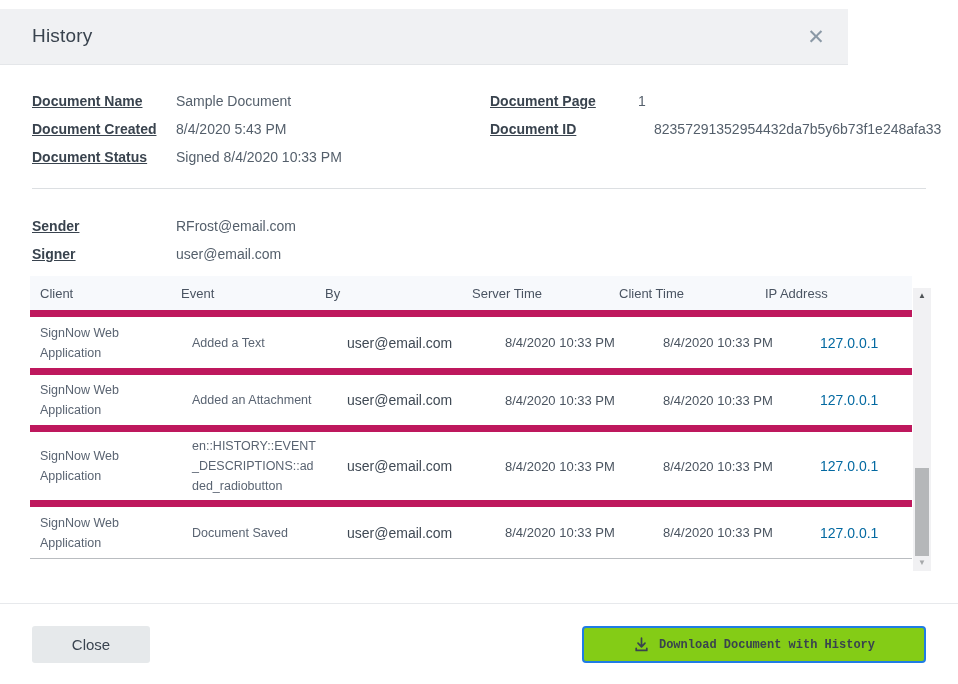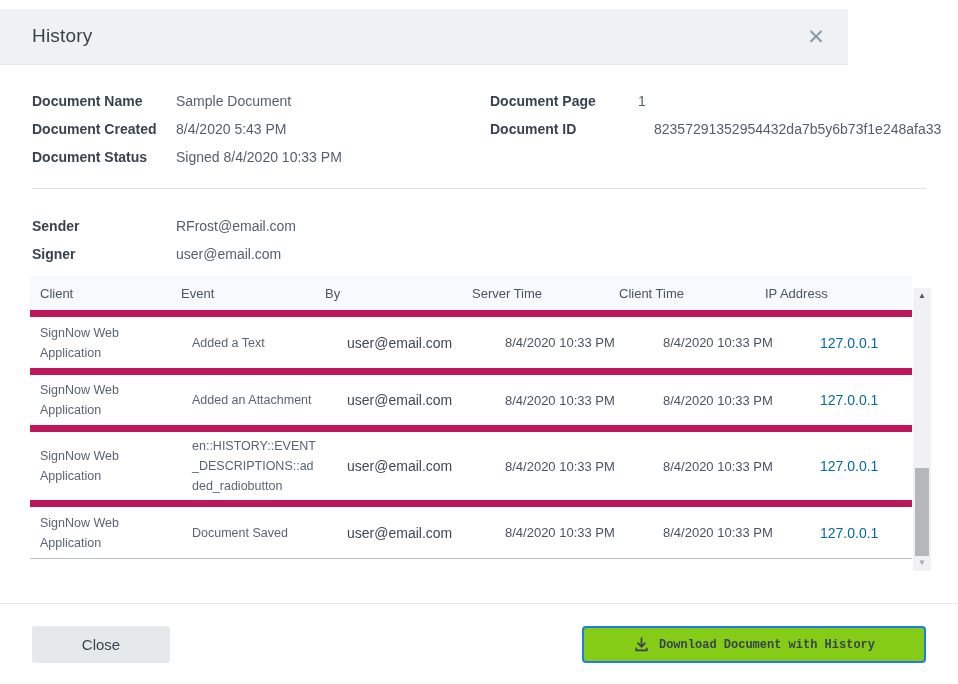--- a/index.html
+++ b/index.html
@@ -9,21 +9,21 @@
   .modal { position:relative; width:958px; height:684px; background:#fff; overflow:hidden; }
 
   
   .modal-header { position:absolute; top:0; left:0; width:848px; height:56px;
     background:#f0f1f3; border-bottom:1px solid #e4e6e9;margin-top:9px; }
   .modal-title { position:absolute; left:32px; top:16px; font-size:19px; color:#39434e; letter-spacing:.2px; }
   .close-btn { position:absolute; right:18px; top:14px; width:28px; height:28px; border:none; background:transparent;
     color:#8b99a6; font-size:21px; line-height:28px; text-align:center; cursor:pointer; }
 
   
-  .info-label { position:absolute; font-size:14px; font-weight:bold; color:#39434e; }
+  .info-label { position:absolute; font-size:14px; font-weight:bold; color:#39434e;text-decoration:underline; }
   .info-value { position:absolute; font-size:14px; color:#545f6b; }
 
   .divider-1 { position:absolute; top:188px; left:32px; width:894px; height:1px; background:#dcdfe2; }
   .divider-footer { position:absolute; top:603px; left:0; width:958px; height:1px; background:#e7e9ec; }
 
   
   .history-table { position:absolute; left:30px; top:276px; width:882px; }
   .t-head { display:grid; grid-template-columns:141px 144px 147px 147px 146px 1fr; height:34px;
     background:#f7f9fc; align-items:center; }
   .t-head .th { padding-left:10px; font-size:13px; color:#4a5462; }
@@ -39,21 +39,21 @@
   .table-bottom { border-bottom:1px solid #b9bcc0; }
 
   
   .vscroll { position:absolute; left:913px; top:288px; width:18px; height:283px; background:#f1f1f3; }
   .vs-arrow { position:absolute; left:0; width:18px; height:16px; text-align:center; font-size:8px; line-height:16px; cursor:pointer; }
   .vs-up { top:0; color:#4f5356; }
   .vs-down { bottom:0; color:#a7a9ab; }
   .vs-thumb { position:absolute; left:2px; width:14px; top:180px; height:88px; background:#b5b7b9; cursor:pointer; }
 
   
-  .btn-close { position:absolute; left:32px; top:626px; width:138px; height:37px;
+  .btn-close { position:absolute; left:32px; top:626px; width:118px; height:37px;
     background:#e6e9eb; border:none; border-radius:3px; font-family:"Liberation Sans", sans-serif;
     font-size:15px; color:#3a4450; cursor:pointer; }
   .btn-download { position:absolute; left:582px; top:626px; width:344px; height:37px;
     background:#84cc16; border:2px solid #1f7ce4; border-radius:4px; font-family:Liberation Mono, monospace;
     font-size:12px; font-weight:bold; color:#39434e; cursor:pointer;
     display:flex; align-items:center; justify-content:center; gap:9px; }
   .dl-icon { display:inline-flex; }
 </style>
 </head>
 <body>

